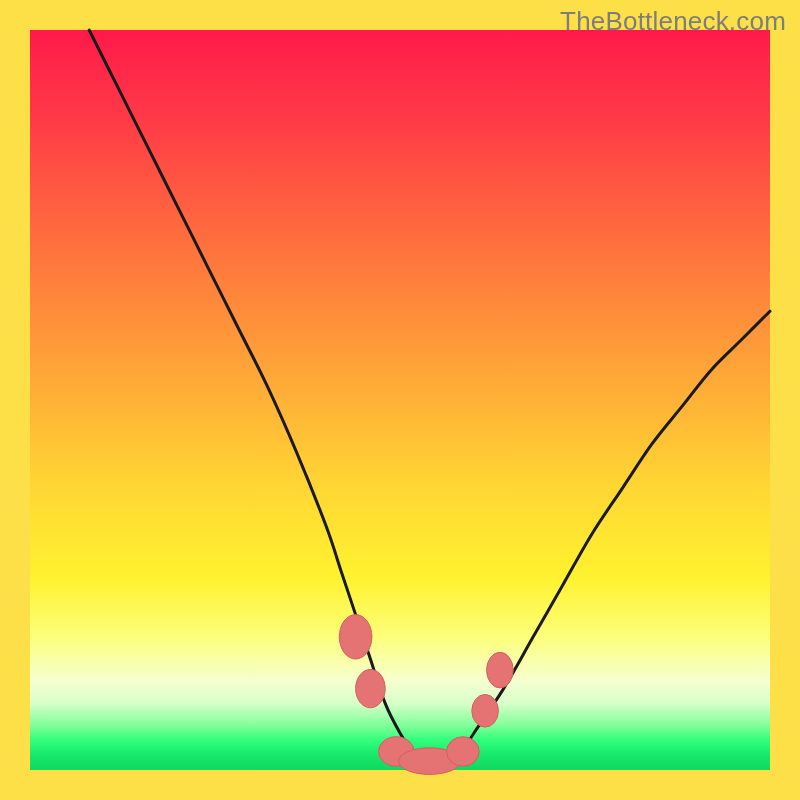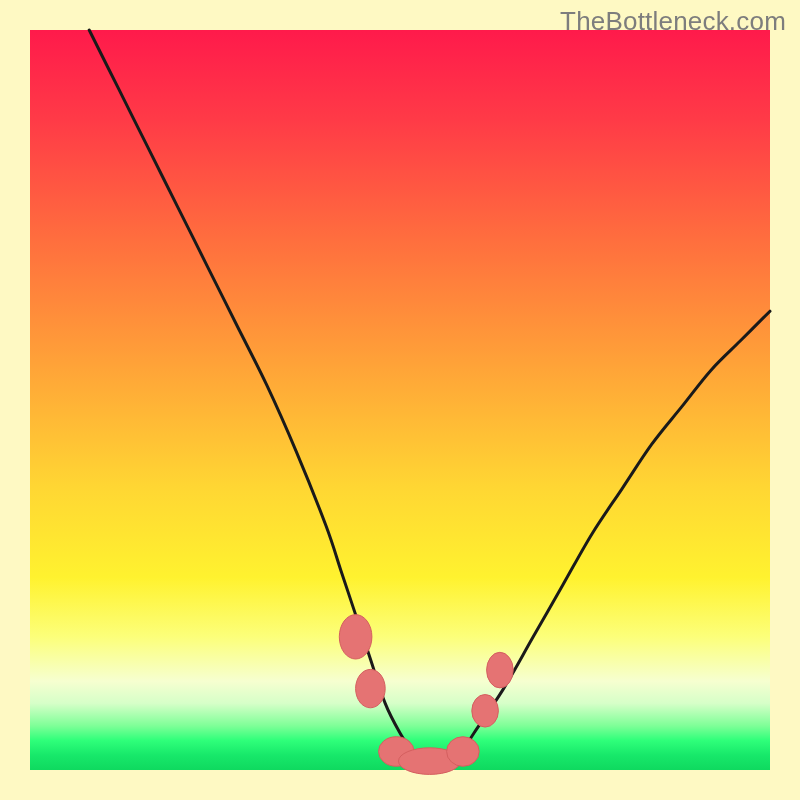--- a/index.html
+++ b/index.html
@@ -8,21 +8,21 @@
     width: 800px;
     height: 800px;
     overflow: hidden;
     background: #000;
     font-family: Arial, Helvetica, sans-serif;
   }
   .frame {
     position: relative;
     width: 800px;
     height: 800px;
-    background: #fef9c3;
+    background: #fde047;
   }
   .plot-area {
     position: absolute;
     left: 30px;
     top: 30px;
     width: 740px;
     height: 740px;
     
     background: linear-gradient(
       to bottom,

